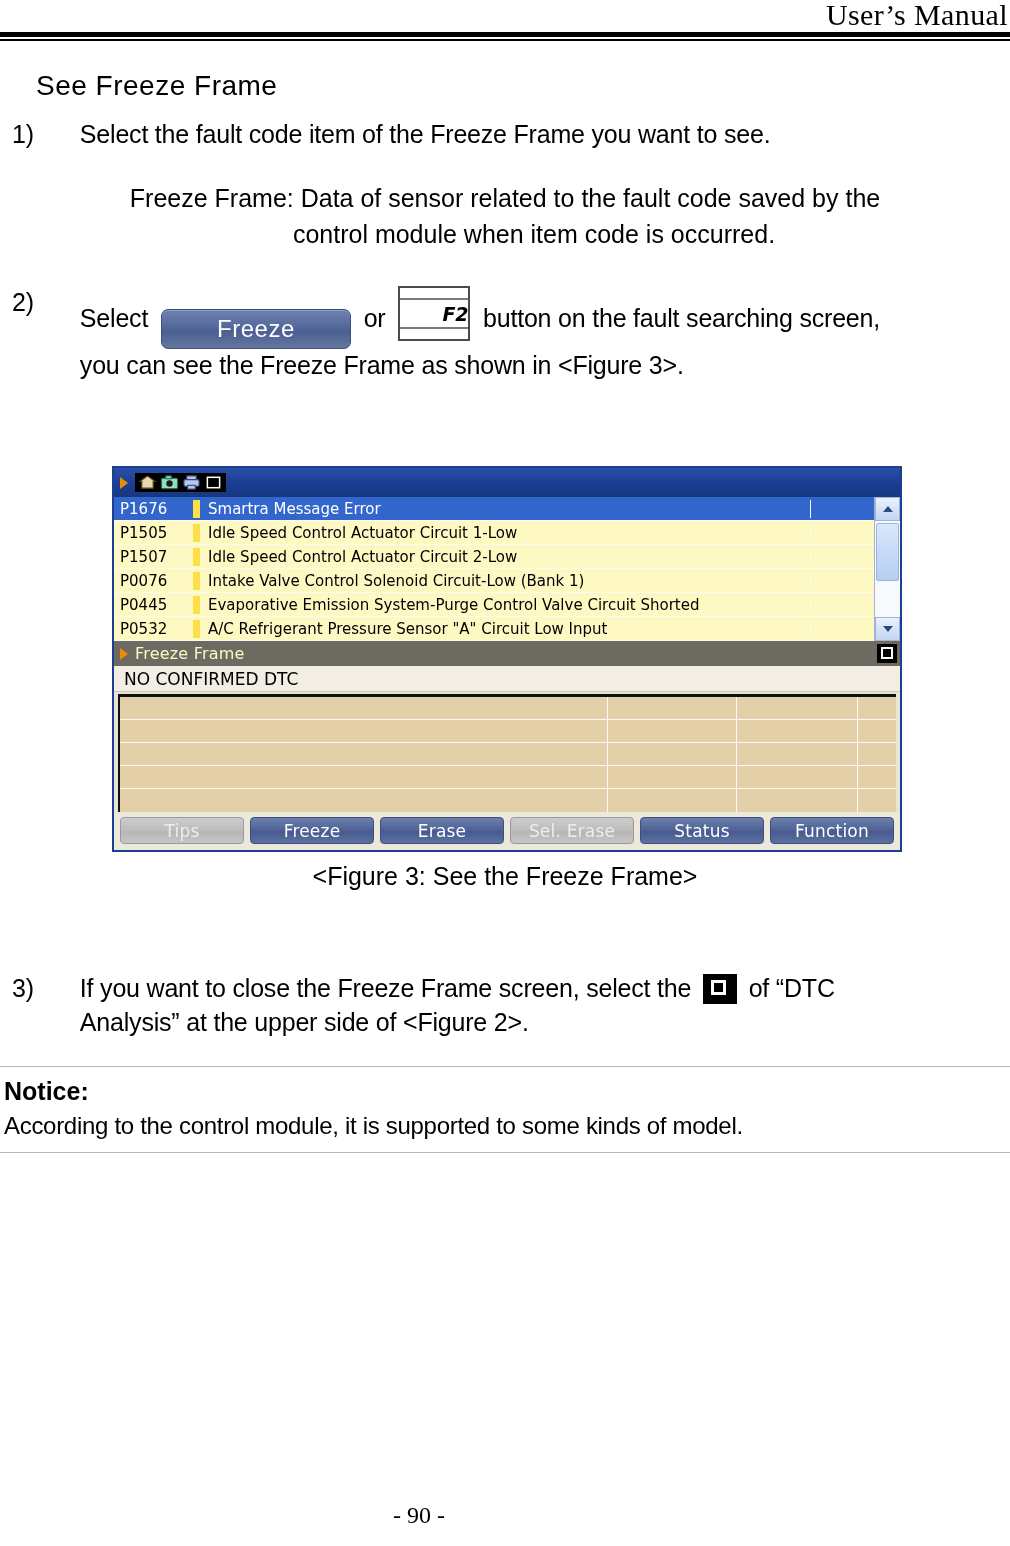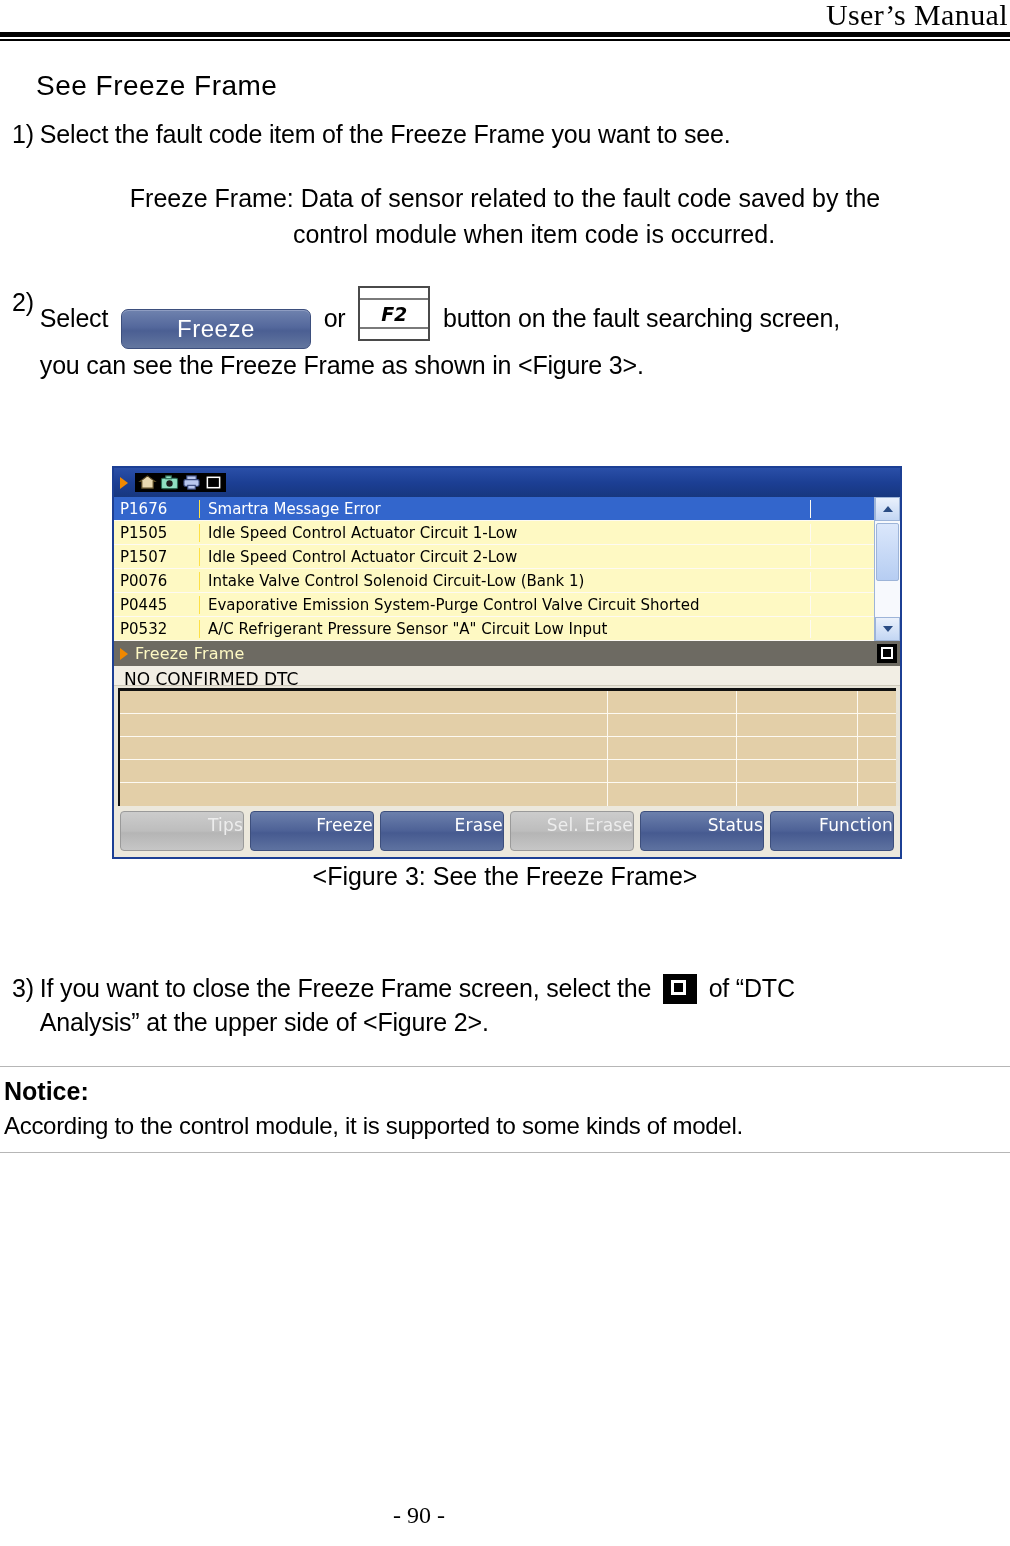--- a/index.html
+++ b/index.html
@@ -72,20 +72,21 @@
   .para-step {
     display: flex;
     align-items: flex-start;
   }
   .step-num {
     flex: 0 0 auto;
     padding-right: 6px;
   }
   .step-body {
     flex: 1 1 auto;
+    margin-left: 40px;
   }
   .def-block {
     font-size: 25px;
     line-height: 1.45;
     margin: 28px 0 0 0;
     text-align: center;
     padding: 0 30px 0 30px;
   }
   .def-line2 {
     margin-left: 58px;
@@ -132,21 +133,21 @@
     background: #7a7a7a;
   }
   .inline-f2-key .k-line.top { top: 10px; }
   .inline-f2-key .k-line.bot { bottom: 10px; }
   .inline-f2-key .k-label {
     position: absolute;
     left: 0; right: 0;
     top: 12px;
     height: 38px;
     line-height: 29px;
-    text-align: center;
+    text-align: right;
     font-family: "DejaVu Sans", sans-serif;
     font-weight: bold;
     font-style: italic;
     font-size: 19px;
   }
   
   .inline-close-box {
     display: inline-block;
     vertical-align: -7px;
     width: 34px;
@@ -227,21 +228,21 @@
   }
   .dtc-row.selected { background: #3366cc; }
   .dtc-row.selected .dtc-code,
   .dtc-row.selected .dtc-desc { color: #ffffff; }
   .dtc-code {
     width: 86px;
     flex: 0 0 86px;
     padding-left: 6px;
     font-size: 15px;
     box-sizing: border-box;
-    border-right: 1px solid #fde047;
+    border-right: 7px solid #fde047;
     color: #000;
     white-space: nowrap;
   }
   .dtc-desc {
     flex: 1 1 auto;
     padding-left: 8px;
     font-size: 15px;
     color: #000;
     white-space: nowrap;
     overflow: hidden;
@@ -323,21 +324,21 @@
   }
   .ff-close::after {
     content: "";
     position: absolute;
     left: 4px; top: 3px;
     width: 12px; height: 12px;
     border: 2px solid #ffffff;
     box-sizing: border-box;
   }
   .ff-status {
-    height: 20px;
+    height: 26px;
     line-height: 26px;
     padding-left: 10px;
     font-size: 17px;
     background: #f2eee4;
     color: #000;
     border-bottom: 1px solid #cfcabb;
     box-sizing: border-box;
   }
   .ff-table {
     border-top: 3px solid #111;
@@ -359,23 +360,23 @@
 
   
   .btn-bar {
     display: flex;
     gap: 6px;
     padding: 5px 6px 6px 6px;
     background: #ece8dc;
   }
   .fbtn {
     flex: 1 1 0;
-    height: 40px;
+    height: 27px;
     line-height: 27px;
-    text-align: right;
+    text-align: center;
     font-size: 17px;
     color: #ffffff;
     border-radius: 4px;
     background: linear-gradient(180deg,#6c80ac 0%, #4d6196 50%, #465a90 55%, #5e72a0 100%);
     border: 1px solid #3d4f7d;
     box-sizing: border-box;
     letter-spacing: 0.2px;
   }
   .fbtn.disabled {
     background: linear-gradient(180deg,#cccccc 0%, #bdbdbd 50%, #b5b5b5 55%, #c6c6c6 100%);

